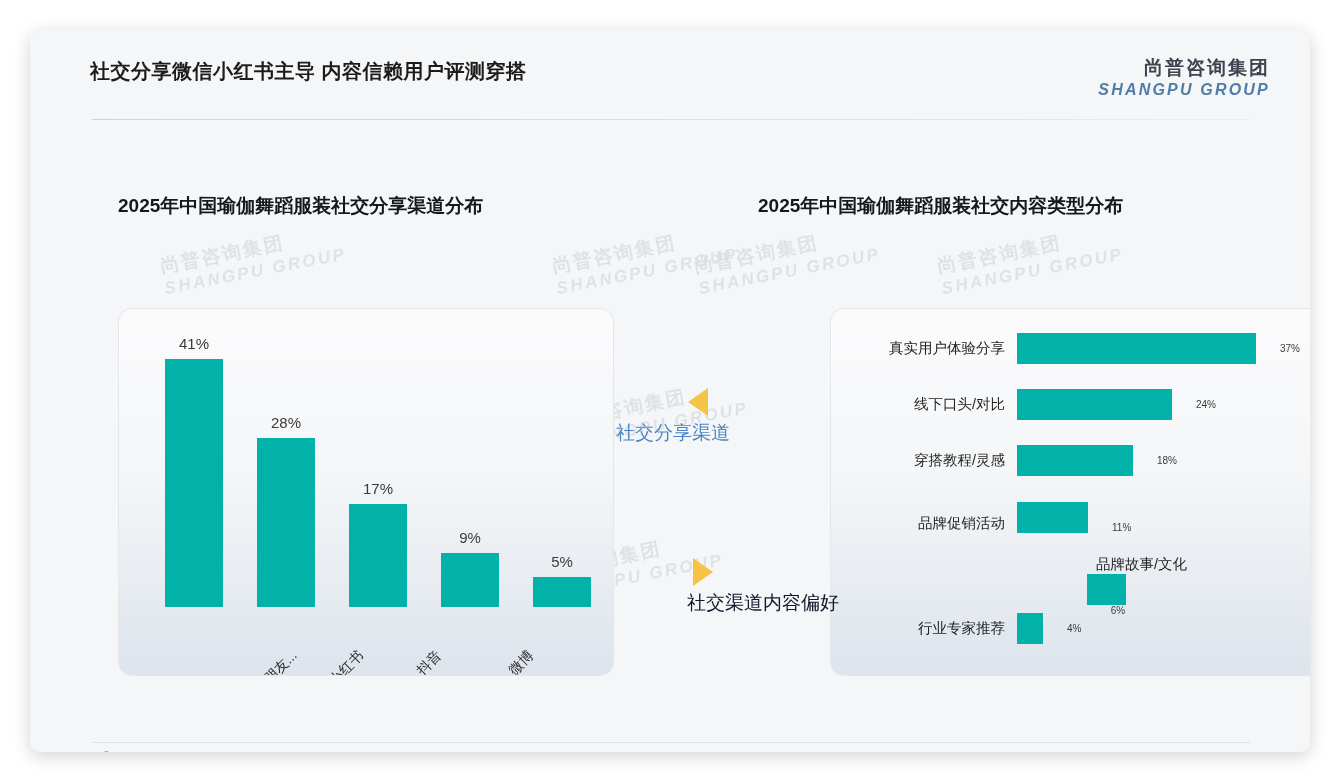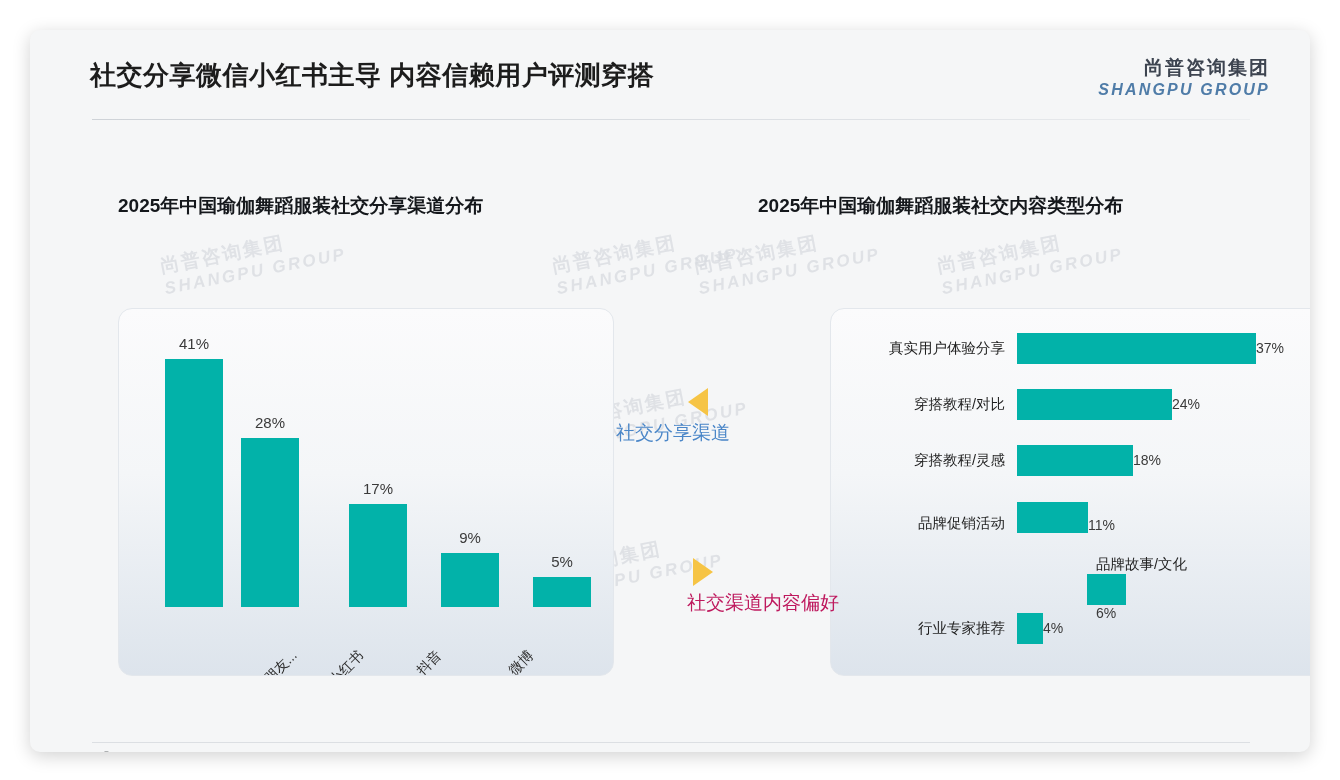--- a/index.html
+++ b/index.html
@@ -19,21 +19,21 @@
     overflow: hidden;
   }
 
   
   .header {
     position: absolute; left: 0; top: 0;
     width: 100%; height: 90px;
   }
   .header-title {
     position: absolute; left: 60px; top: 28px;
-    font-size: 26px; font-weight: bold; color: #1c1c1c;
+    font-size: 20px; font-weight: bold; color: #1c1c1c;
     letter-spacing: 0.5px; white-space: nowrap;
   }
   .logo-block {
     position: absolute; right: 40px; top: 26px;
     text-align: right;
   }
   .logo-cn {
     font-size: 19px; font-weight: bold; color: #3d4450;
     letter-spacing: 2px; line-height: 1.25;
   }
@@ -117,21 +117,21 @@
     display: flex; align-items: center;
   }
   .hbar-cat {
     width: 186px; text-align: right; padding-right: 12px;
     font-size: 14.5px; color: #1f1f1f; white-space: nowrap;
   }
   .hbar-rect {
     height: 31px; background: #02b2a9; flex: none;
   }
   .hbar-value {
-    font-size: 14px; color: #3a3a3a; padding-left: 0; white-space: nowrap;
+    font-size: 10px; color: #3a3a3a; padding-left: 24px; white-space: nowrap;
   }
 
   
   .anno { position: absolute; }
   .tri {
     width: 0; height: 0;
   }
   .tri.left-point {
     border-top: 14px solid transparent;
     border-bottom: 14px solid transparent;
@@ -141,21 +141,21 @@
     border-top: 14px solid transparent;
     border-bottom: 14px solid transparent;
     border-left: 20px solid #f6c445;
   }
   .anno-text { font-size: 19px; white-space: nowrap; margin-top: 4px; }
   .anno-1 { left: 586px; top: 358px; }
   .anno-1 .tri { margin-left: 72px; }
   .anno-1 .anno-text { color: #4a86c8; }
   .anno-2 { left: 657px; top: 528px; }
   .anno-2 .tri { margin-left: 6px; }
-  .anno-2 .anno-text { color: #be185d; }
+  .anno-2 .anno-text { color: #0f172a; }
 
   
   .sample-note {
     position: absolute; left: 110px; top: 682px;
     font-size: 12.5px; color: #5d5d5d; white-space: nowrap;
   }
   .footer-rule {
     position: absolute; left: 62px; top: 712px;
     width: 1158px; height: 1px; background: #dcdfe3;
   }
@@ -228,21 +228,21 @@
   <div class="panel-title left">2025年中国瑜伽舞蹈服装社交分享渠道分布</div>
   <div class="panel-title right">2025年中国瑜伽舞蹈服装社交内容类型分布</div>
 
   <div class="chart-card left">
     <div class="vbar-plot" id="vbar-plot">
         <div class="vbar-col" style="left: 26px;">
           <div class="vbar-value">41%</div>
           <div class="vbar-rect" style="height: 248px; background: rgb(2, 178, 169);"></div>
         </div>
         <div class="vbar-label" style="left: 82px;">微信朋友...</div>
-        <div class="vbar-col" style="left: 102px; text-align: right;">
+        <div class="vbar-col" style="left: 118px; text-align: right;">
           <div class="vbar-value">28%</div>
           <div class="vbar-rect" style="height: 169px; background: rgb(2, 178, 169);"></div>
         </div>
         <div class="vbar-label" style="left: 174px;">小红书</div>
         <div class="vbar-col" style="left: 210px;">
           <div class="vbar-value">17%</div>
           <div class="vbar-rect" style="height: 103px; background: rgb(2, 178, 169);"></div>
         </div>
         <div class="vbar-label" style="left: 266px;">抖音</div>
         <div class="vbar-col" style="left: 302px;">
@@ -259,21 +259,21 @@
   </div>
 
   <div class="chart-card right">
     <div id="hbar-plot" style="position:absolute; left:0; top:22px; width:100%;">
         <div class="hbar-row" style="top: 0px;">
           <div class="hbar-cat">真实用户体验分享</div>
           <div class="hbar-rect" style="width: 239px; background: rgb(2, 178, 169);"></div>
           <div class="hbar-value">37%</div>
         </div>
         <div class="hbar-row" style="top: 56px;">
-          <div class="hbar-cat">穿搭教程/对比</div>
+          <div class="hbar-cat">线下口头/对比</div>
           <div class="hbar-rect" style="width: 155px; background: rgb(2, 178, 169);"></div>
           <div class="hbar-value">24%</div>
         </div>
         <div class="hbar-row" style="top: 112px;">
           <div class="hbar-cat">穿搭教程/灵感</div>
           <div class="hbar-rect" style="width: 116px; background: rgb(2, 178, 169);"></div>
           <div class="hbar-value">18%</div>
         </div>
         <div class="hbar-row" style="top: 168px; align-items: flex-end;">
           <div class="hbar-cat">品牌促销活动</div>

